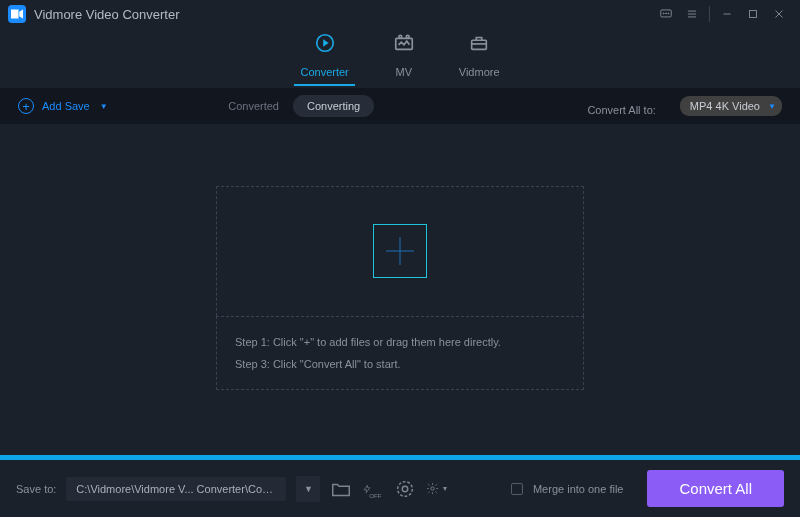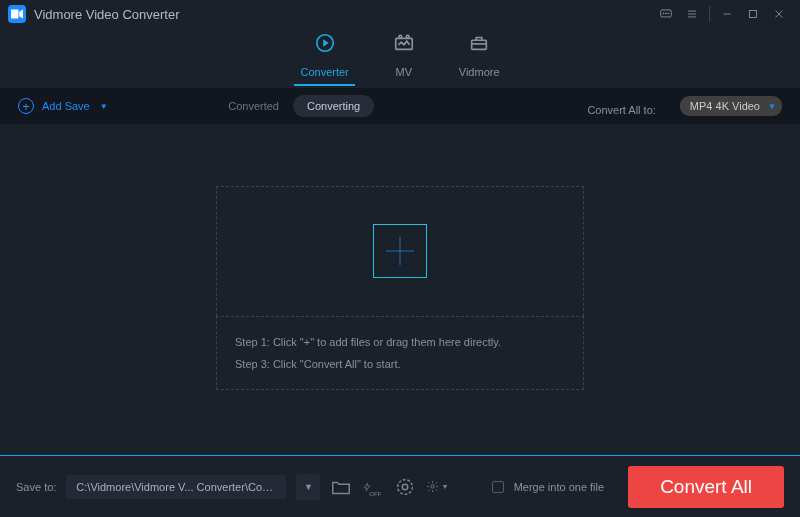--- a/index.html
+++ b/index.html
@@ -29,28 +29,28 @@
   .format-select { background: #404040; padding: 4px 22px 4px 10px; border-radius: 9px; font-size: 11px; color: #c7ccd4; cursor: pointer; position: relative; }
   .format-select .chev { position: absolute; right: 6px; top: 50%; transform: translateY(-50%); color: #1a8cff; font-size: 8px; }
   
   .content { position: absolute; left: 0; right: 0; top: 120px; bottom: 62px; display: flex; align-items: center; justify-content: center; }
   .dropzone { width: 368px; }
   .dz-top { height: 130px; border: 1px dashed #3a4150; display: flex; align-items: center; justify-content: center; border-bottom: none; }
   .dz-plus { width: 54px; height: 54px; border: 1.5px solid #20c4d9; display: flex; align-items: center; justify-content: center; cursor: pointer; }
   .dz-plus svg { width: 32px; height: 32px; }
   .dz-steps { border: 1px dashed #3a4150; border-top-style: dashed; padding: 14px 18px; font-size: 11px; color: #8a919c; line-height: 2.0; }
   
-  .footer { position: absolute; left: 0; right: 0; bottom: 0; height: 62px; display: flex; align-items: center; padding: 0 16px; gap: 10px; font-size: 11px; background: #1b212b; border-top: 1px solid #0ea5e9; }
+  .footer { position: absolute; left: 0; right: 0; bottom: 0; height: 62px; display: flex; align-items: center; padding: 0 16px; gap: 10px; font-size: 11px; background: #1b212b; border-top: 5px solid #0ea5e9; }
   .save-to-label { color: #8a919c; }
   .path-box { background: #232a36; color: #a9b0ba; padding: 6px 10px; border-radius: 2px; width: 220px; white-space: nowrap; overflow: hidden; text-overflow: ellipsis; }
   .path-chev { width: 24px; height: 26px; background: #232a36; display: flex; align-items: center; justify-content: center; color: #8a919c; cursor: pointer; border-radius: 2px; font-size: 9px; }
   .ftr-icon { width: 22px; height: 22px; display: flex; align-items: center; justify-content: center; color: #7d848f; cursor: pointer; }
   .merge { display: flex; align-items: center; gap: 10px; margin-left: auto; color: #8a919c; cursor: pointer; }
   .checkbox { width: 12px; height: 12px; border: 1px solid #555c68; border-radius: 2px; }
-  .convert-btn { margin-left: 14px; background: #ef4444; color: #fff; padding: 10px 32px; border: none; border-radius: 3px; font-size: 19px; cursor: pointer; }
+  .convert-btn { margin-left: 14px; background: #8b5cf6; color: #fff; padding: 10px 32px; border: none; border-radius: 3px; font-size: 15px; cursor: pointer; }
 </style>
 </head>
 <body>
 
 <div class="titlebar">
   <span class="logo">
     <svg viewBox="0 0 24 24" fill="#fff">
         <path d="M4 6h10v12H4z M15 9l5-3v12l-5-3z" fill="#fff"></path>
       </svg>
   </span>

